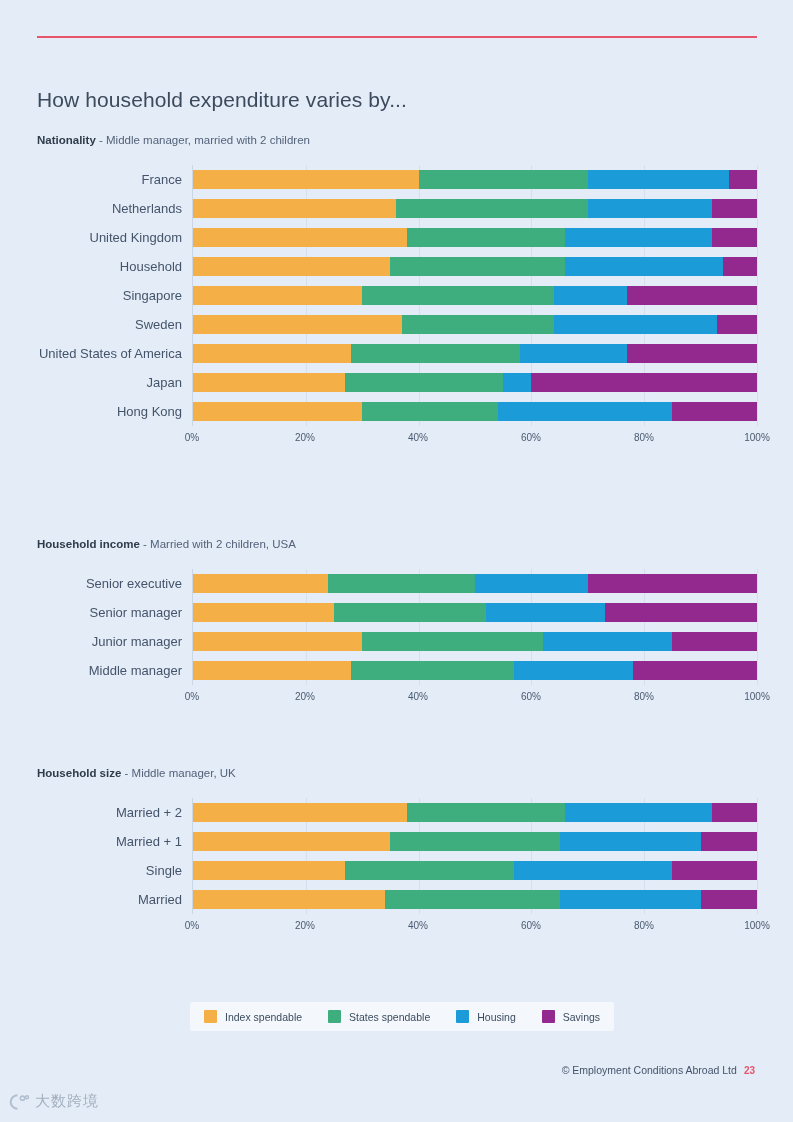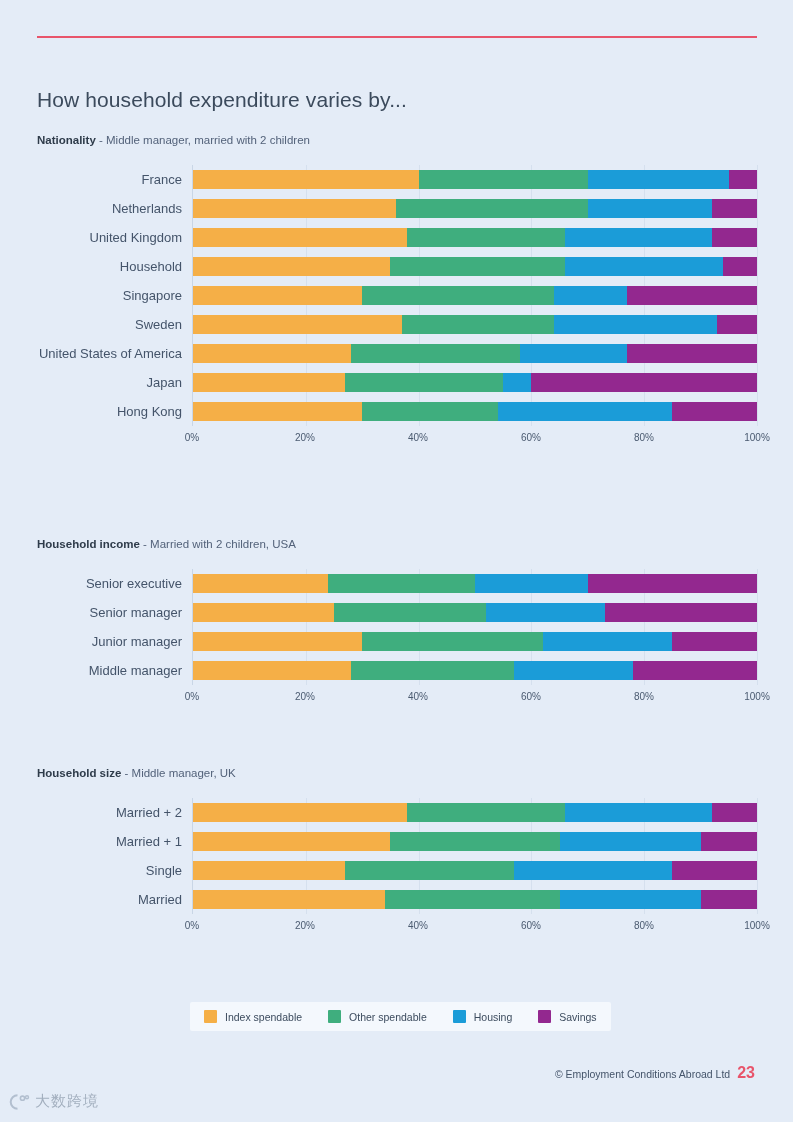--- a/index.html
+++ b/index.html
@@ -157,21 +157,21 @@
     font-size: 10.5px;
     color: #44546a;
     display: flex;
     align-items: baseline;
     gap: 7px;
     white-space: nowrap;
   }
   .footer .pageno {
     color: #e8546b;
     font-weight: bold;
-    font-size: 16px;
+    font-size: 10px;
   }
 
   
   .watermark {
     position: absolute;
     left: 8px;
     top: 1092px;
     display: flex;
     align-items: center;
     gap: 5px;
@@ -421,21 +421,21 @@
     </div>
   </div>
 
   <div class="legend">
       <div class="legend-item">
         <span class="swatch index" style="background: rgb(245, 175, 71);"></span>
         <span>Index spendable</span>
       </div>
       <div class="legend-item">
         <span class="swatch other" style="background: rgb(63, 174, 126);"></span>
-        <span>Other spendable</span>
+        <span>States spendable</span>
       </div>
       <div class="legend-item">
         <span class="swatch housing" style="background: rgb(27, 156, 216);"></span>
         <span>Housing</span>
       </div>
       <div class="legend-item">
         <span class="swatch savings" style="background: rgb(147, 40, 143);"></span>
         <span>Savings</span>
       </div>
     </div>

